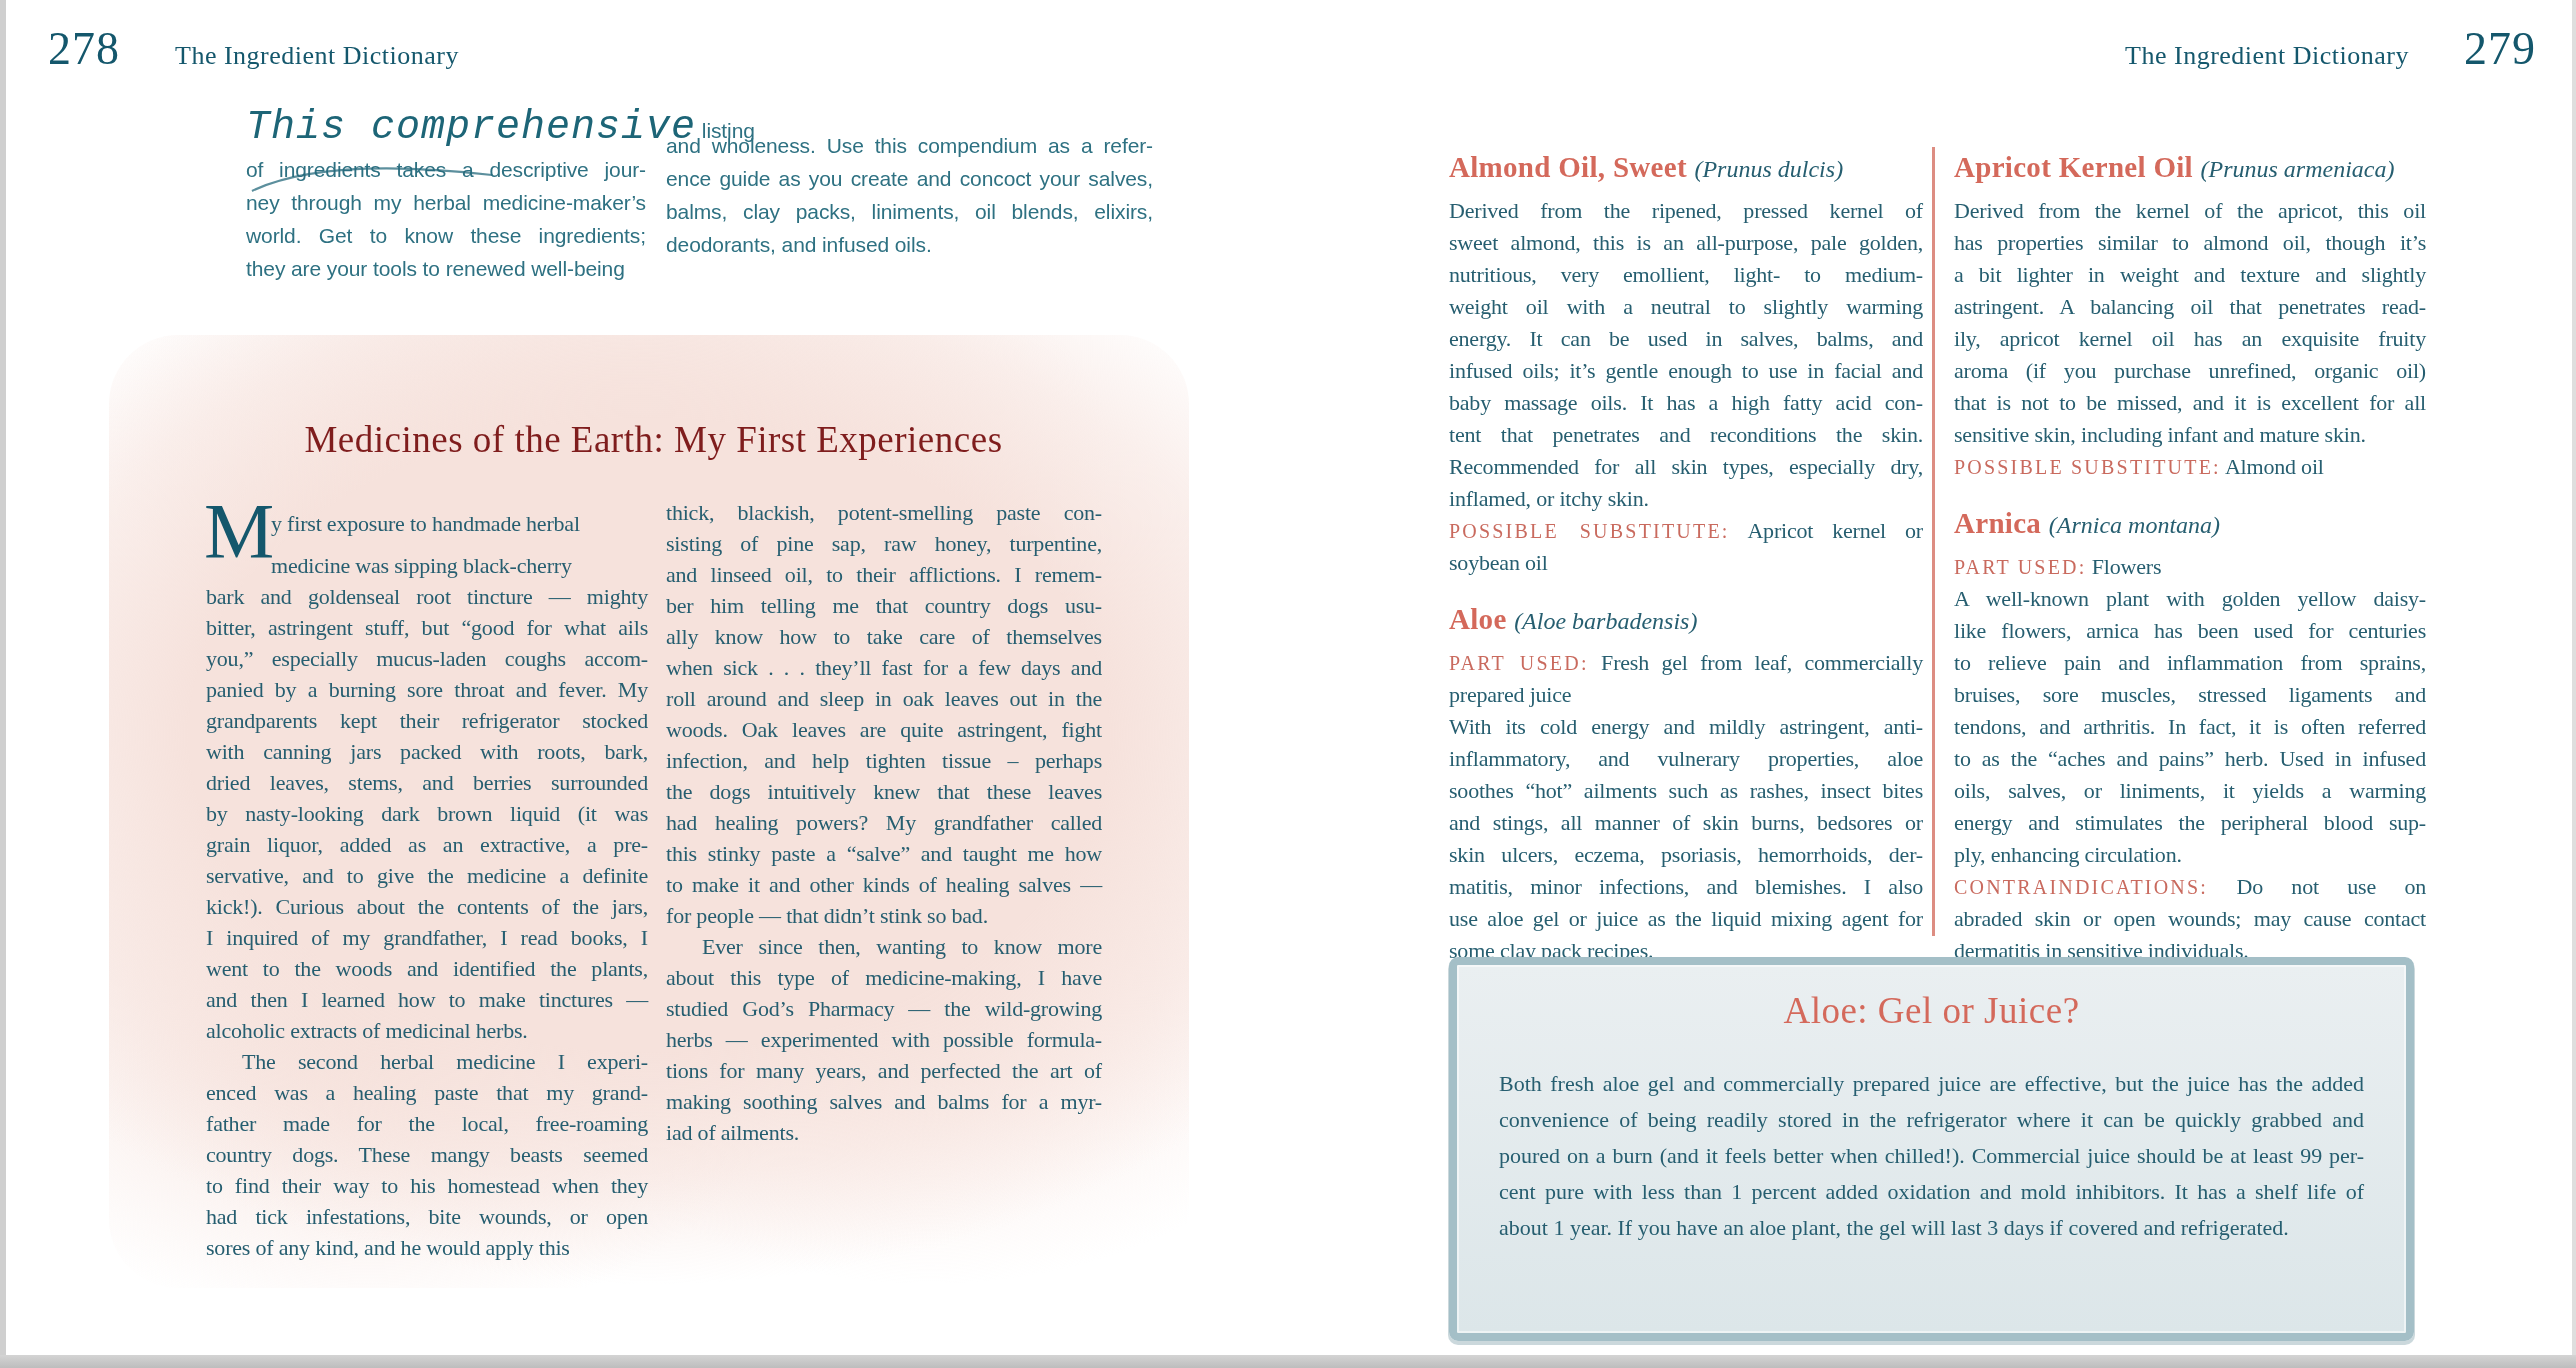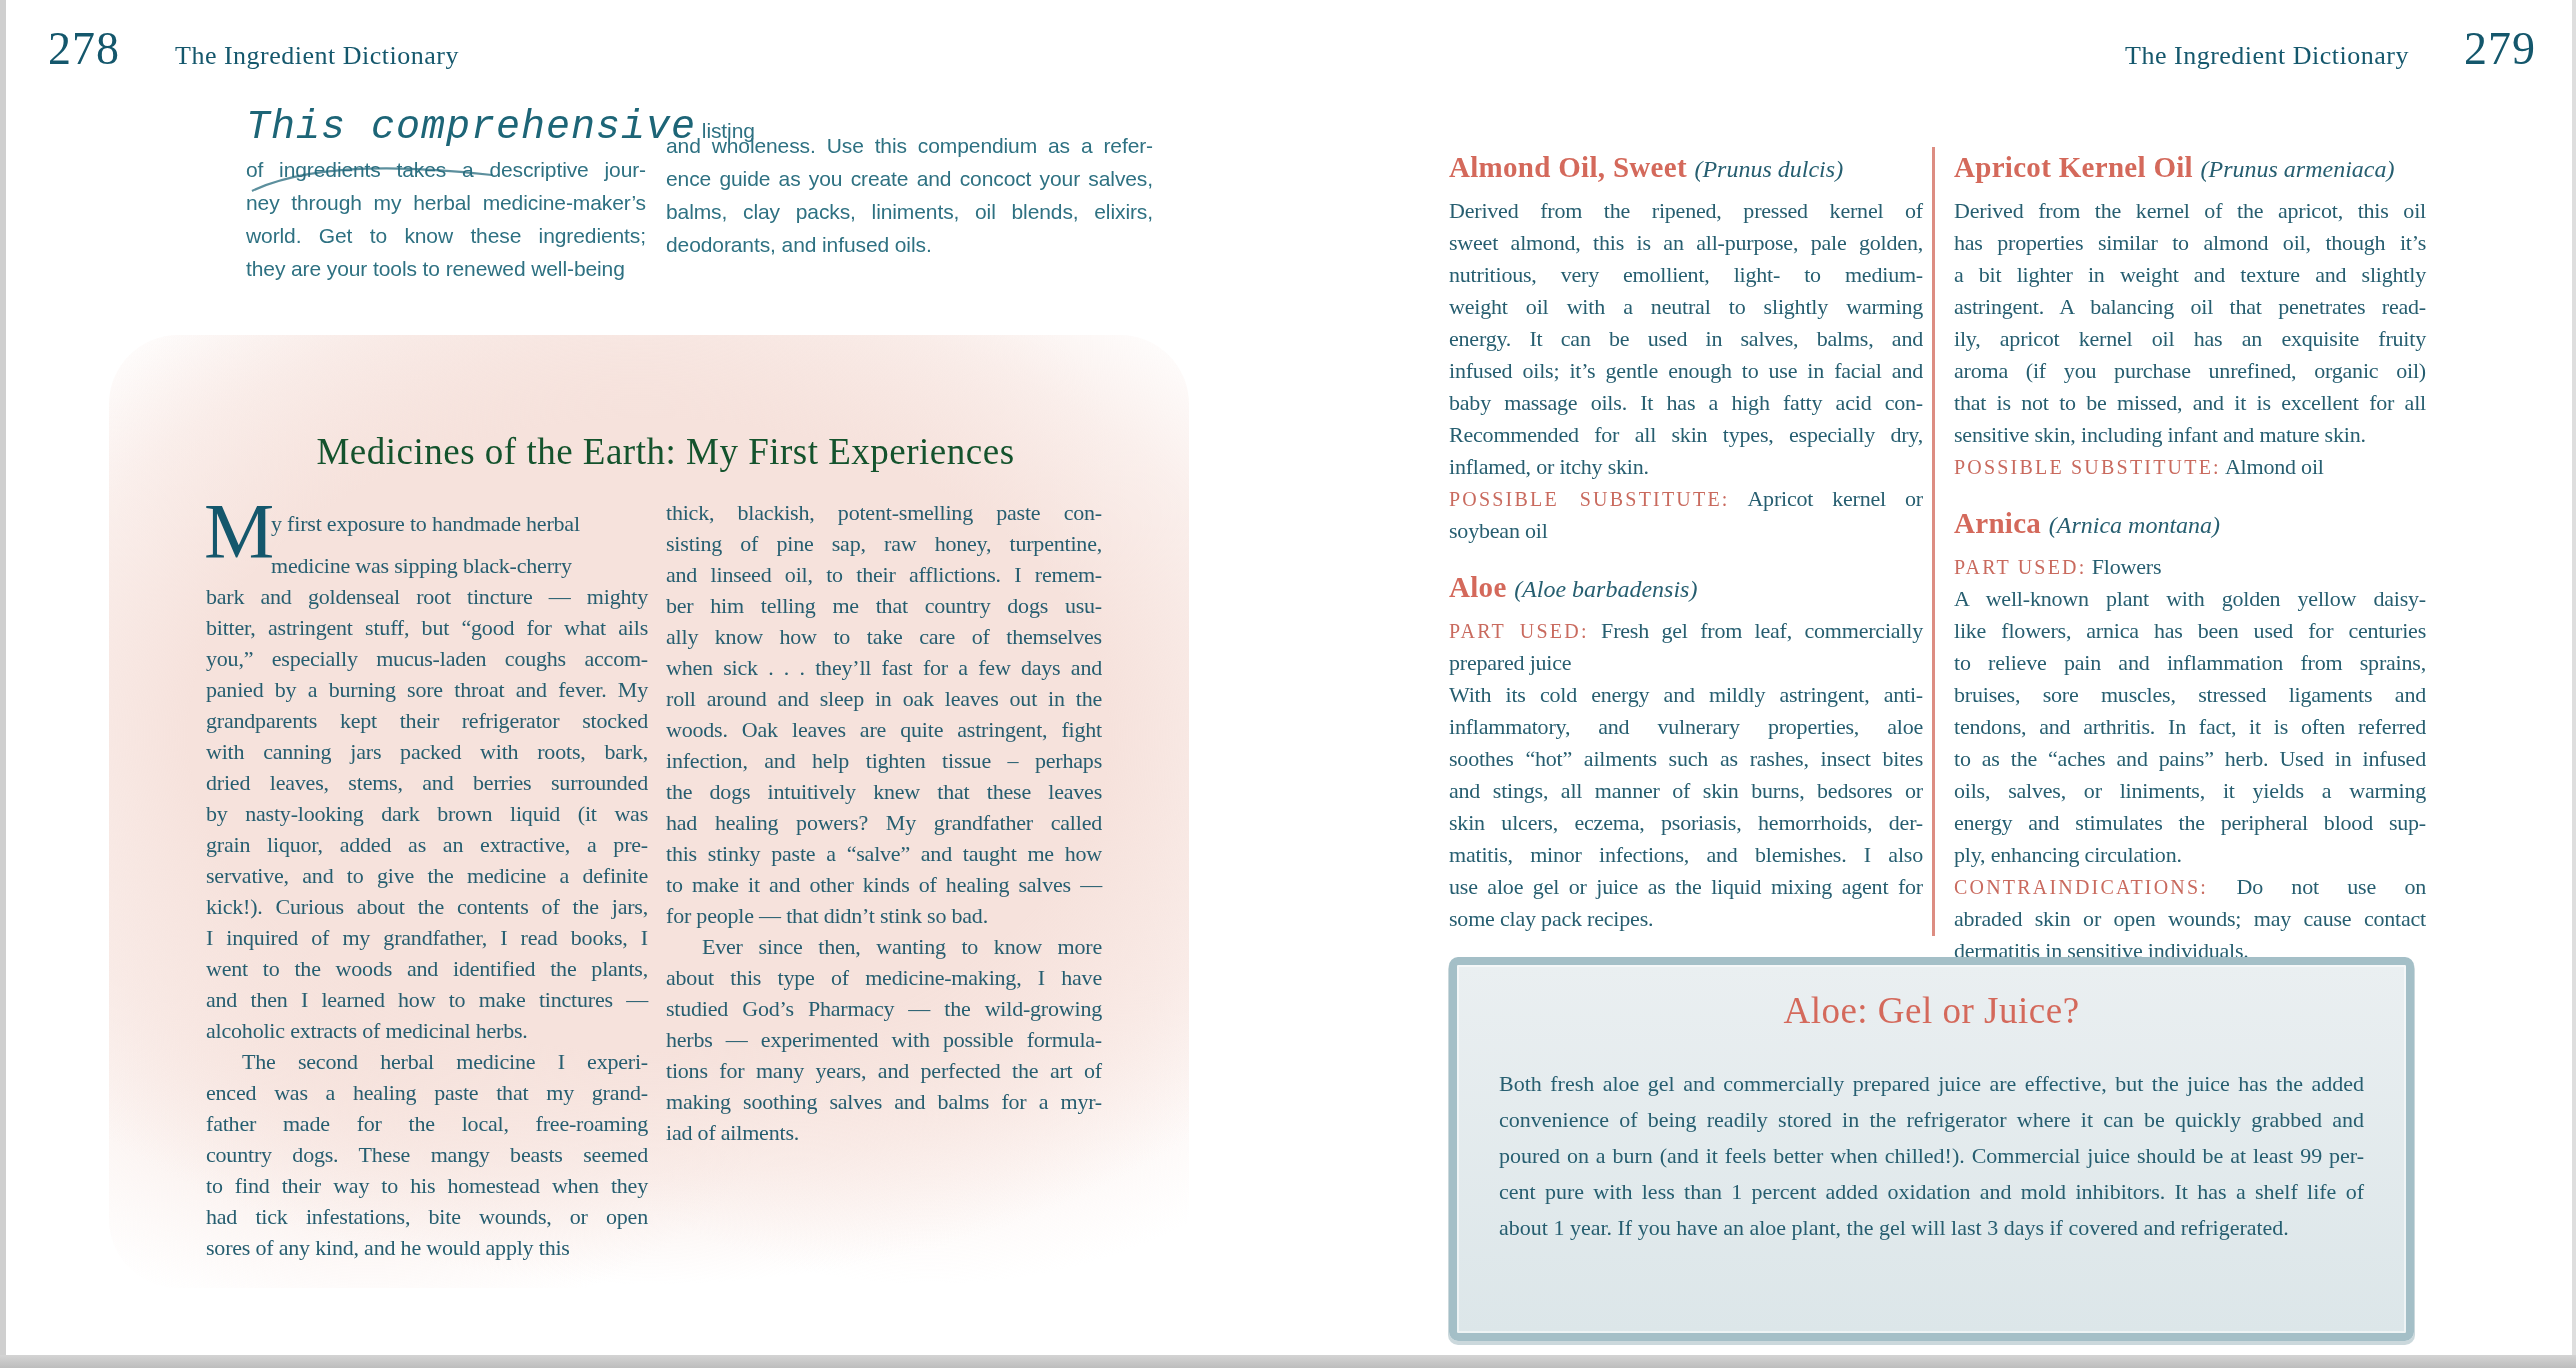--- a/index.html
+++ b/index.html
@@ -28,22 +28,22 @@
           font-size:40px;color:#1d6577;letter-spacing:1px;}
   .flourish{position:absolute;left:2px;top:50px;pointer-events:none;}
   
   .blob{position:absolute;left:109px;top:335px;width:1080px;height:953px;
     background:
       radial-gradient(82% 64% at 50% 42%, #f6e2dc 52%, rgba(246,226,220,.55) 72%, rgba(246,226,220,0) 90%),
       radial-gradient(55% 42% at 24% 74%, rgba(243,217,209,.75), rgba(243,217,209,0) 72%),
       radial-gradient(52% 40% at 76% 70%, rgba(248,228,222,.8), rgba(248,228,222,0) 74%),
       radial-gradient(60% 34% at 46% 12%, rgba(241,213,205,.6), rgba(241,213,205,0) 78%);
     border-radius:69px;}
-  .feature-title{position:absolute;left:159px;top:414px;width:981px;margin:16px;text-align:center;
-    color:#14532d;font-size:37px;font-weight:normal;letter-spacing:0.5px;}
+  .feature-title{position:absolute;left:159px;top:414px;width:981px;margin:4px;text-align:center;
+    color:#7f1d1d;font-size:37px;font-weight:normal;letter-spacing:0.5px;}
   
   .story-col{position:absolute;top:497px;color:#265e70;font-size:22px;line-height:31px;
              letter-spacing:-0.2px;}
   .story-col .line{text-align:justify;text-align-last:justify;}
   .story-col .line.end{text-align-last:left;}
   .story-col .line.indent{text-indent:36px;}
   .story-col .line.pad{padding-left:65px;margin-top:11px;}
   .story-col1{left:206px;width:442px;}
   .story-col2{left:666px;width:436px;}
   .dropcap{position:absolute;left:-2px;top:4px;font-size:79px;line-height:.75;color:#14576c;}
@@ -169,20 +169,21 @@
   <section class="entry-col entry-col1">
       <article class="entry">
         <h3>Almond Oil, Sweet <span class="latin">(Prunus dulcis)</span></h3>
         <div class="line">Derived from the ripened, pressed kernel of</div>
         <div class="line">sweet almond, this is an all-purpose, pale golden,</div>
         <div class="line">nutritious, very emollient, light- to medium-</div>
         <div class="line">weight oil with a neutral to slightly warming</div>
         <div class="line">energy. It can be used in salves, balms, and</div>
         <div class="line">infused oils; it’s gentle enough to use in facial and</div>
         <div class="line">baby massage oils. It has a high fatty acid con-</div>
+        <div class="line">tent that penetrates and reconditions the skin.</div>
         <div class="line">Recommended for all skin types, especially dry,</div>
         <div class="line end">inflamed, or itchy skin.</div>
         <div class="line"><span class="lbl">POSSIBLE SUBSTITUTE:</span> Apricot kernel or</div>
         <div class="line end">soybean oil</div>
       </article>
       <article class="entry">
         <h3>Aloe <span class="latin">(Aloe barbadensis)</span></h3>
         <div class="line"><span class="lbl">PART USED:</span> Fresh gel from leaf, commercially</div>
         <div class="line end">prepared juice</div>
         <div class="line">With its cold energy and mildly astringent, anti-</div>

